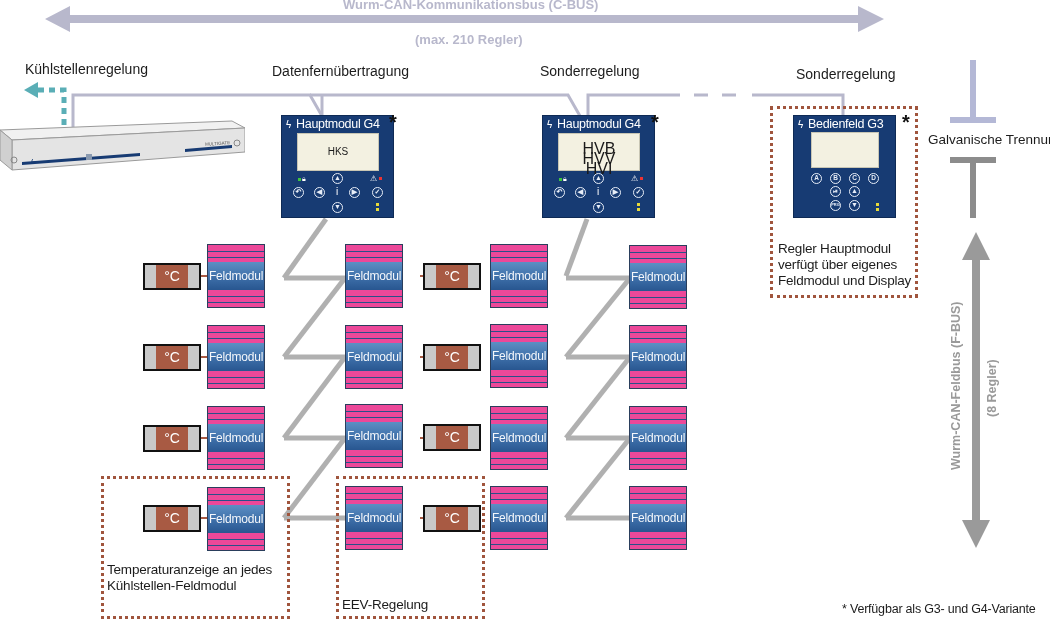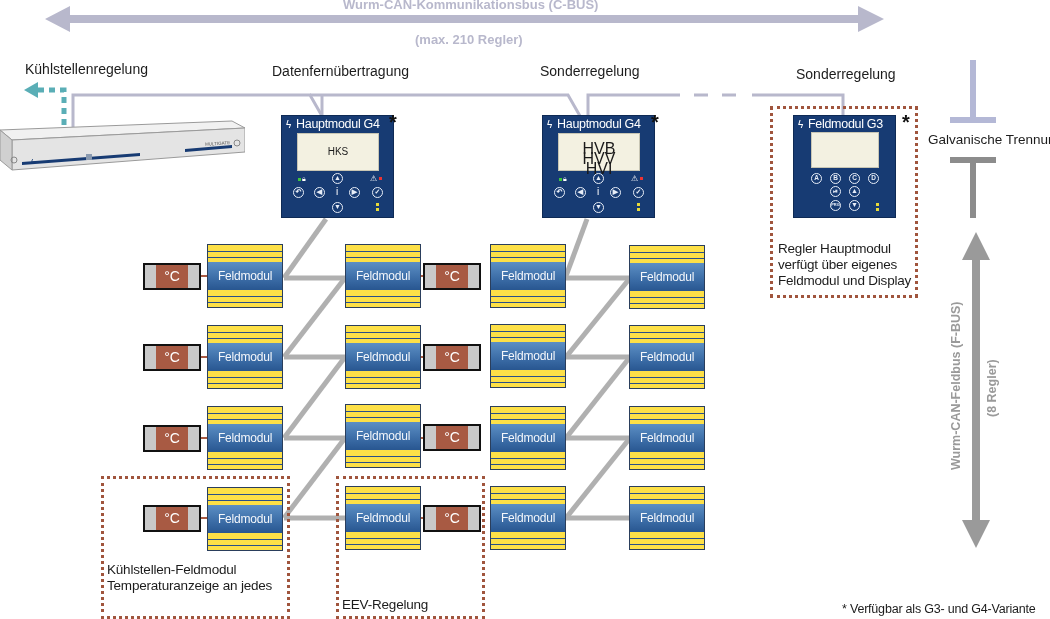--- a/index.html
+++ b/index.html
@@ -11,21 +11,21 @@
   
   .hm{position:absolute;width:113px;height:103px;background:#173b73;border:1px solid #0e2a55;box-sizing:border-box;}
   .hm .title{position:absolute;left:14px;top:1px;font-size:12.5px;color:#ffffff;white-space:nowrap;letter-spacing:-0.3px;}
   .hm .logo{position:absolute;left:4px;top:3px;color:#fff;font-size:10px;}
   .hm .disp{position:absolute;left:15px;top:17px;width:82px;height:38px;background:#f3f1e1;border:1px solid #c8c6b4;box-sizing:border-box;text-align:center;color:#1a1a1a;font-size:10px;line-height:36px;}
   .hm .disp.multi{font-size:16px;line-height:10px;padding-top:10px;}
   .btn{position:absolute;width:11px;height:11px;border-radius:50%;border:1.3px solid #e8eef8;box-sizing:border-box;color:#e8eef8;font-size:7px;line-height:8px;text-align:center;font-weight:bold;}
   .led{position:absolute;width:3px;height:3px;}
   .star{position:absolute;font-size:20px;font-weight:bold;color:#111;}
   
-  .fm{position:absolute;width:76px;height:64px;background:#fde047;border:1px solid #2a3e5c;box-sizing:border-box;}
+  .fm{position:absolute;width:58px;height:64px;background:#ec4899;border:1px solid #2a3e5c;box-sizing:border-box;}
   .fm .stripe{position:absolute;left:0;right:0;height:1px;background:#295089;}
   .fm .mid{position:absolute;left:0;right:0;top:17px;height:28px;background:linear-gradient(#5c8fc4,#3b6ca6 60%,#285690);color:#f4f7fb;font-size:12px;text-align:center;line-height:28px;letter-spacing:-0.2px;}
   
   .ts{position:absolute;width:58px;height:27px;background:#111;box-sizing:border-box;}
   .ts .cap{position:absolute;top:2px;width:11px;height:23px;background:#c9c9c9;}
   .ts .body{position:absolute;left:13px;top:2px;width:32px;height:23px;background:#a85a43;color:#fff;font-size:14px;text-align:center;line-height:23px;}
   .dotted{position:absolute;border:3px dotted #a0553d;box-sizing:border-box;}
   .note{position:absolute;font-size:13.5px;line-height:16px;color:#1c1c1c;letter-spacing:-0.2px;}
 </style>
 </head>
@@ -150,21 +150,21 @@
   <div class="btn" style="left:90px;top:71px;">✓</div>
   <div class="led" style="left:94px;top:87px;background:#e6d93a;"></div>
   <div class="led" style="left:94px;top:92px;background:#e6d93a;"></div>
 </div>
 <div class="star" style="left:651px;top:111px;">*</div>
 
 <div class="dotted" style="left:770px;top:106px;width:148px;height:192px;"></div>
 
 <div class="hm" style="left:793px;top:115px;width:103px;height:103px;">
   <span class="logo">ϟ</span>
-  <span class="title">Feldmodul G3</span>
+  <span class="title">Bedienfeld G3</span>
   <div class="disp" style="left:17px;top:16px;width:68px;height:36px;"></div>
   <div class="btn" style="left:17px;top:57px;font-size:6.5px;">A</div>
   <div class="btn" style="left:36px;top:57px;font-size:6.5px;">B</div>
   <div class="btn" style="left:55px;top:57px;font-size:6.5px;">C</div>
   <div class="btn" style="left:74px;top:57px;font-size:6.5px;">D</div>
   <div class="btn" style="left:36px;top:70px;font-size:6px;">⏯</div>
   <div class="btn" style="left:55px;top:70px;">▲</div>
   <div class="btn" style="left:36px;top:84px;font-size:4px;">PRG</div>
   <div class="btn" style="left:55px;top:84px;">▼</div>
   <div class="led" style="left:82px;top:87px;background:#e6d93a;"></div>
@@ -332,22 +332,22 @@
     <div class="body">°C</div>
     <div class="cap" style="left:45px"></div>
   </div>
 <div class="ts" style="left:423px;top:505px;">
     <div class="cap" style="left:2px"></div>
     <div class="body">°C</div>
     <div class="cap" style="left:45px"></div>
   </div>
 
 <div class="note" style="left:107px;top:562px;">
+  <div>Temperaturanzeige an jedes</div>
   <div>Kühlstellen-Feldmodul</div>
-  <div>Temperaturanzeige an jedes</div>
 </div>
 <div class="note" style="left:342px;top:597px;">EEV-Regelung</div>
 <div class="note" style="left:842px;top:601px;font-size:12.5px;">* Verfügbar als G3- und G4-Variante</div>
 
 <div class="abs" style="left:949px;top:390px;width:0;height:0;">
   <div style="transform:rotate(-90deg);transform-origin:left top;white-space:nowrap;font-size:12.5px;font-weight:bold;color:#9a9a9a;position:absolute;left:0;top:80px;">Wurm-CAN-Feldbus (F-BUS)</div>
 </div>
 <div class="abs" style="left:985px;top:360px;width:0;height:0;">
   <div style="transform:rotate(-90deg);transform-origin:left top;white-space:nowrap;font-size:12.5px;font-weight:bold;color:#9a9a9a;position:absolute;left:0;top:57px;">(8 Regler)</div>
 </div>

